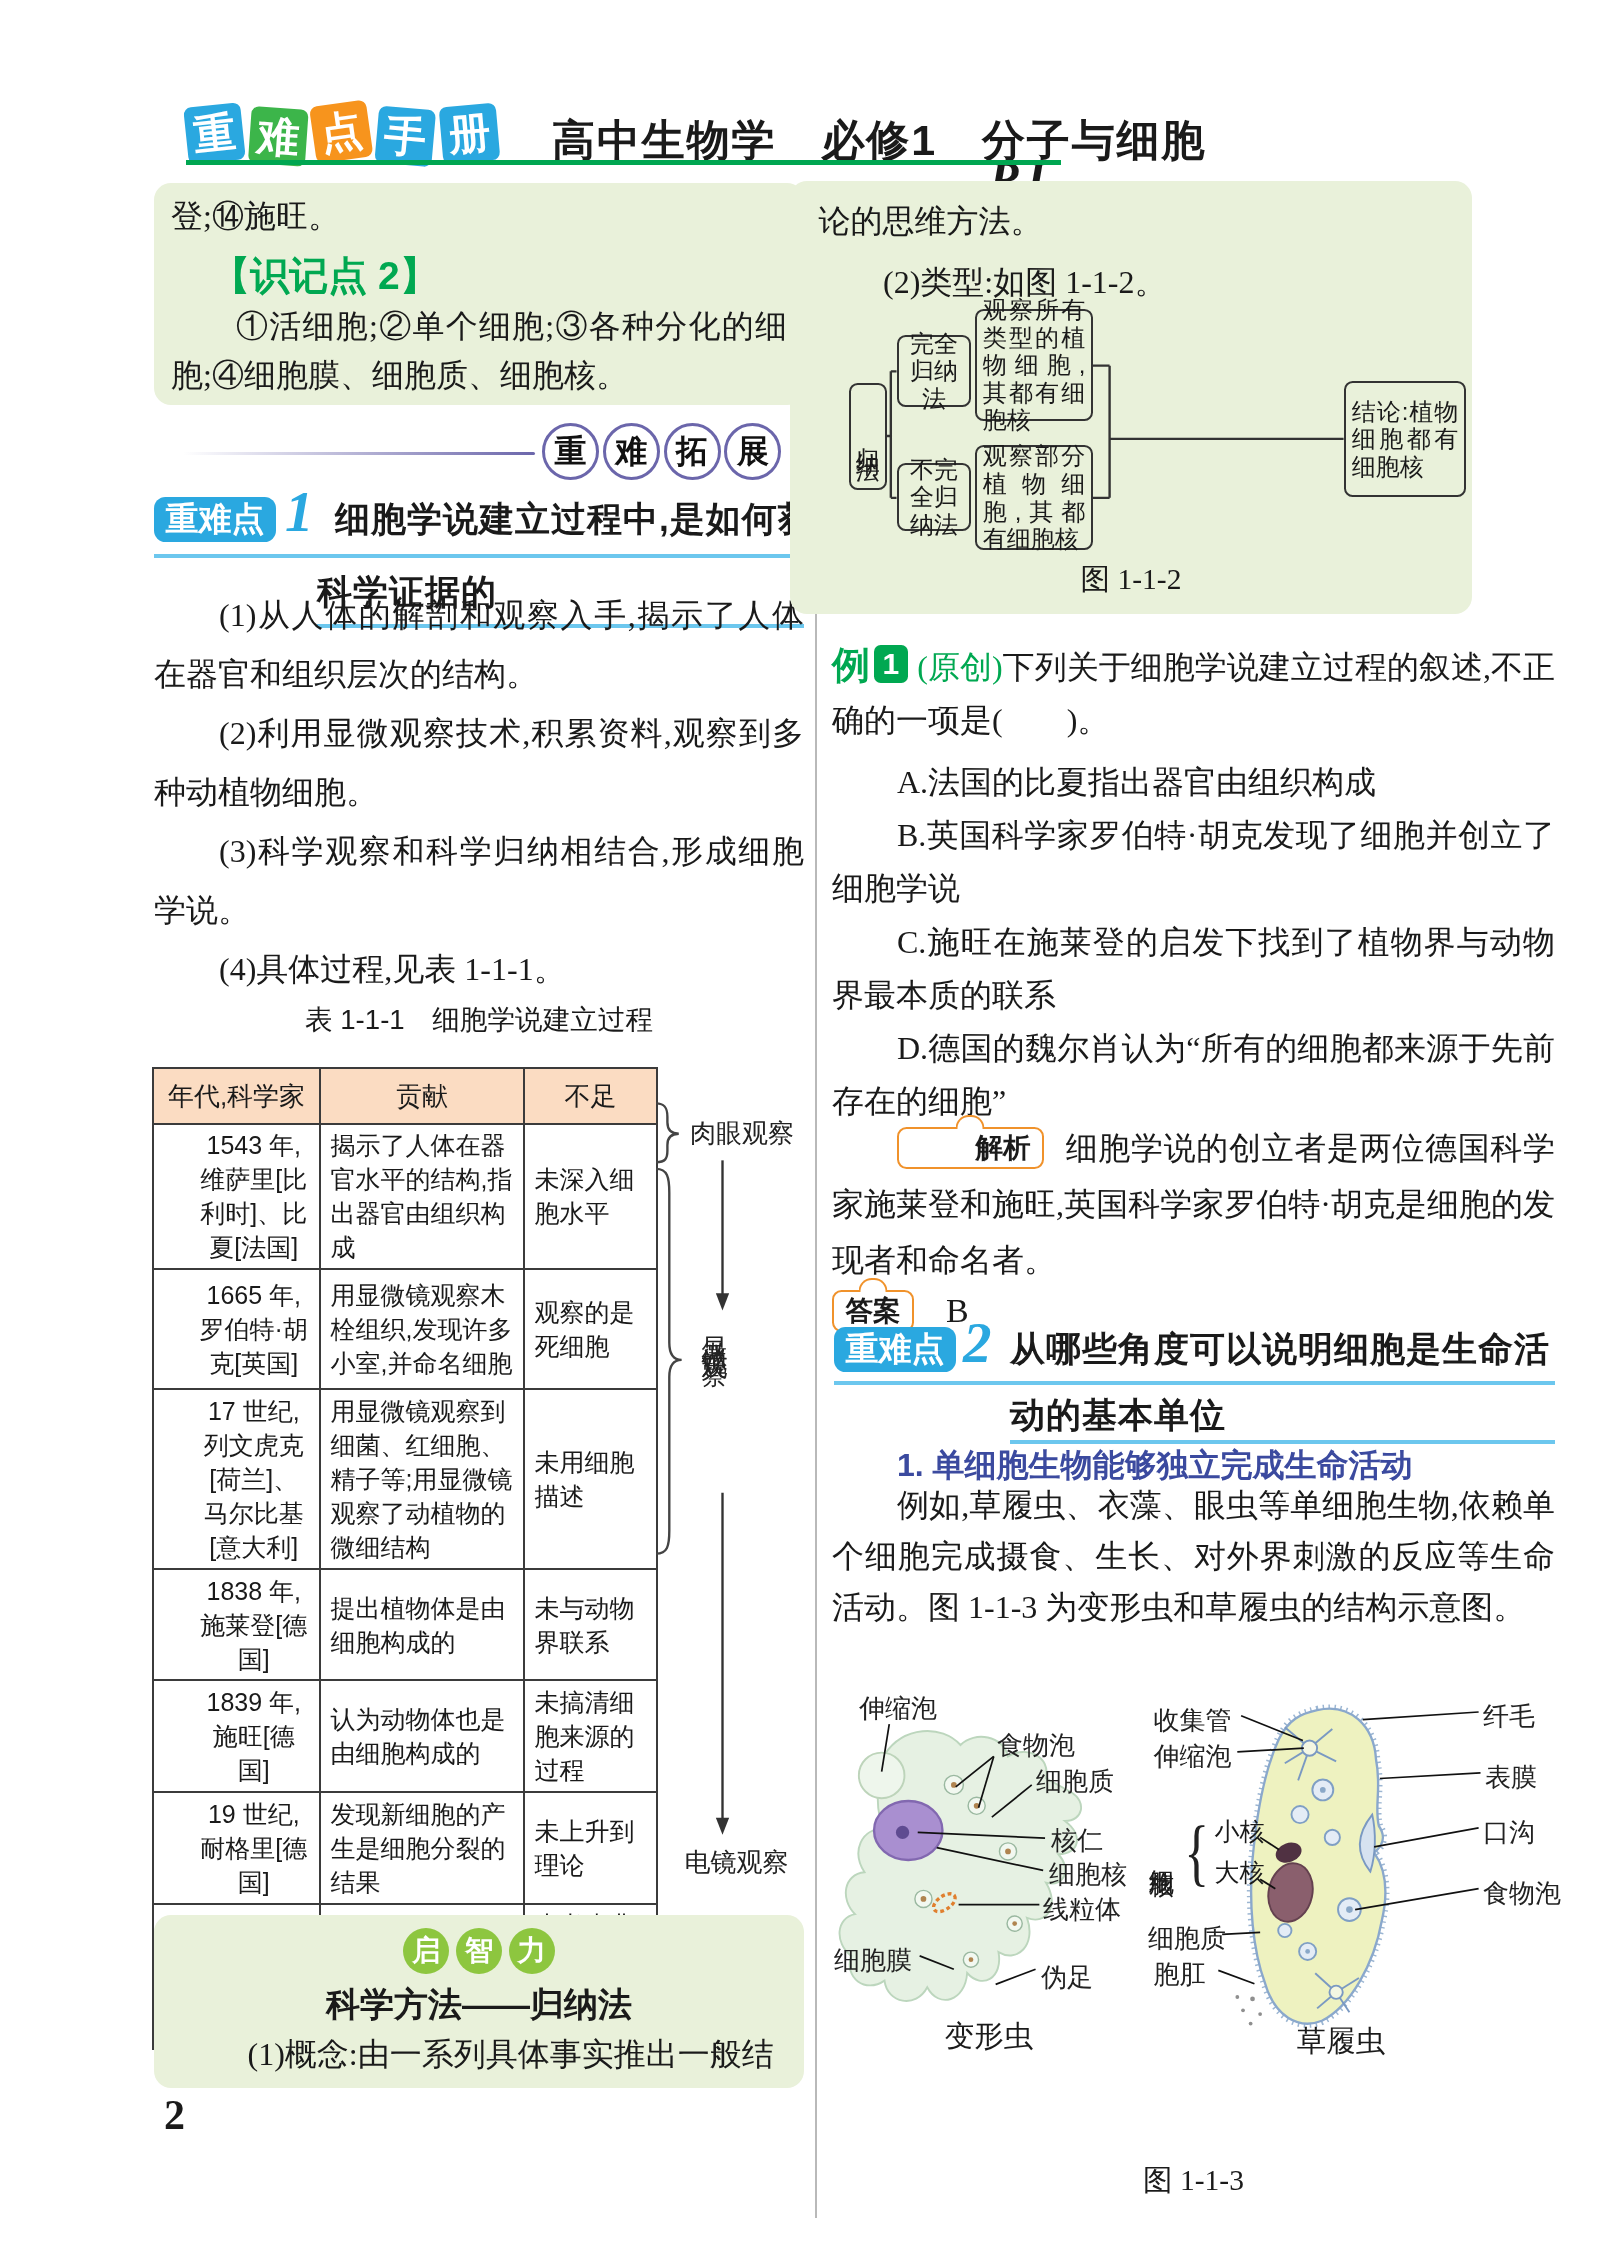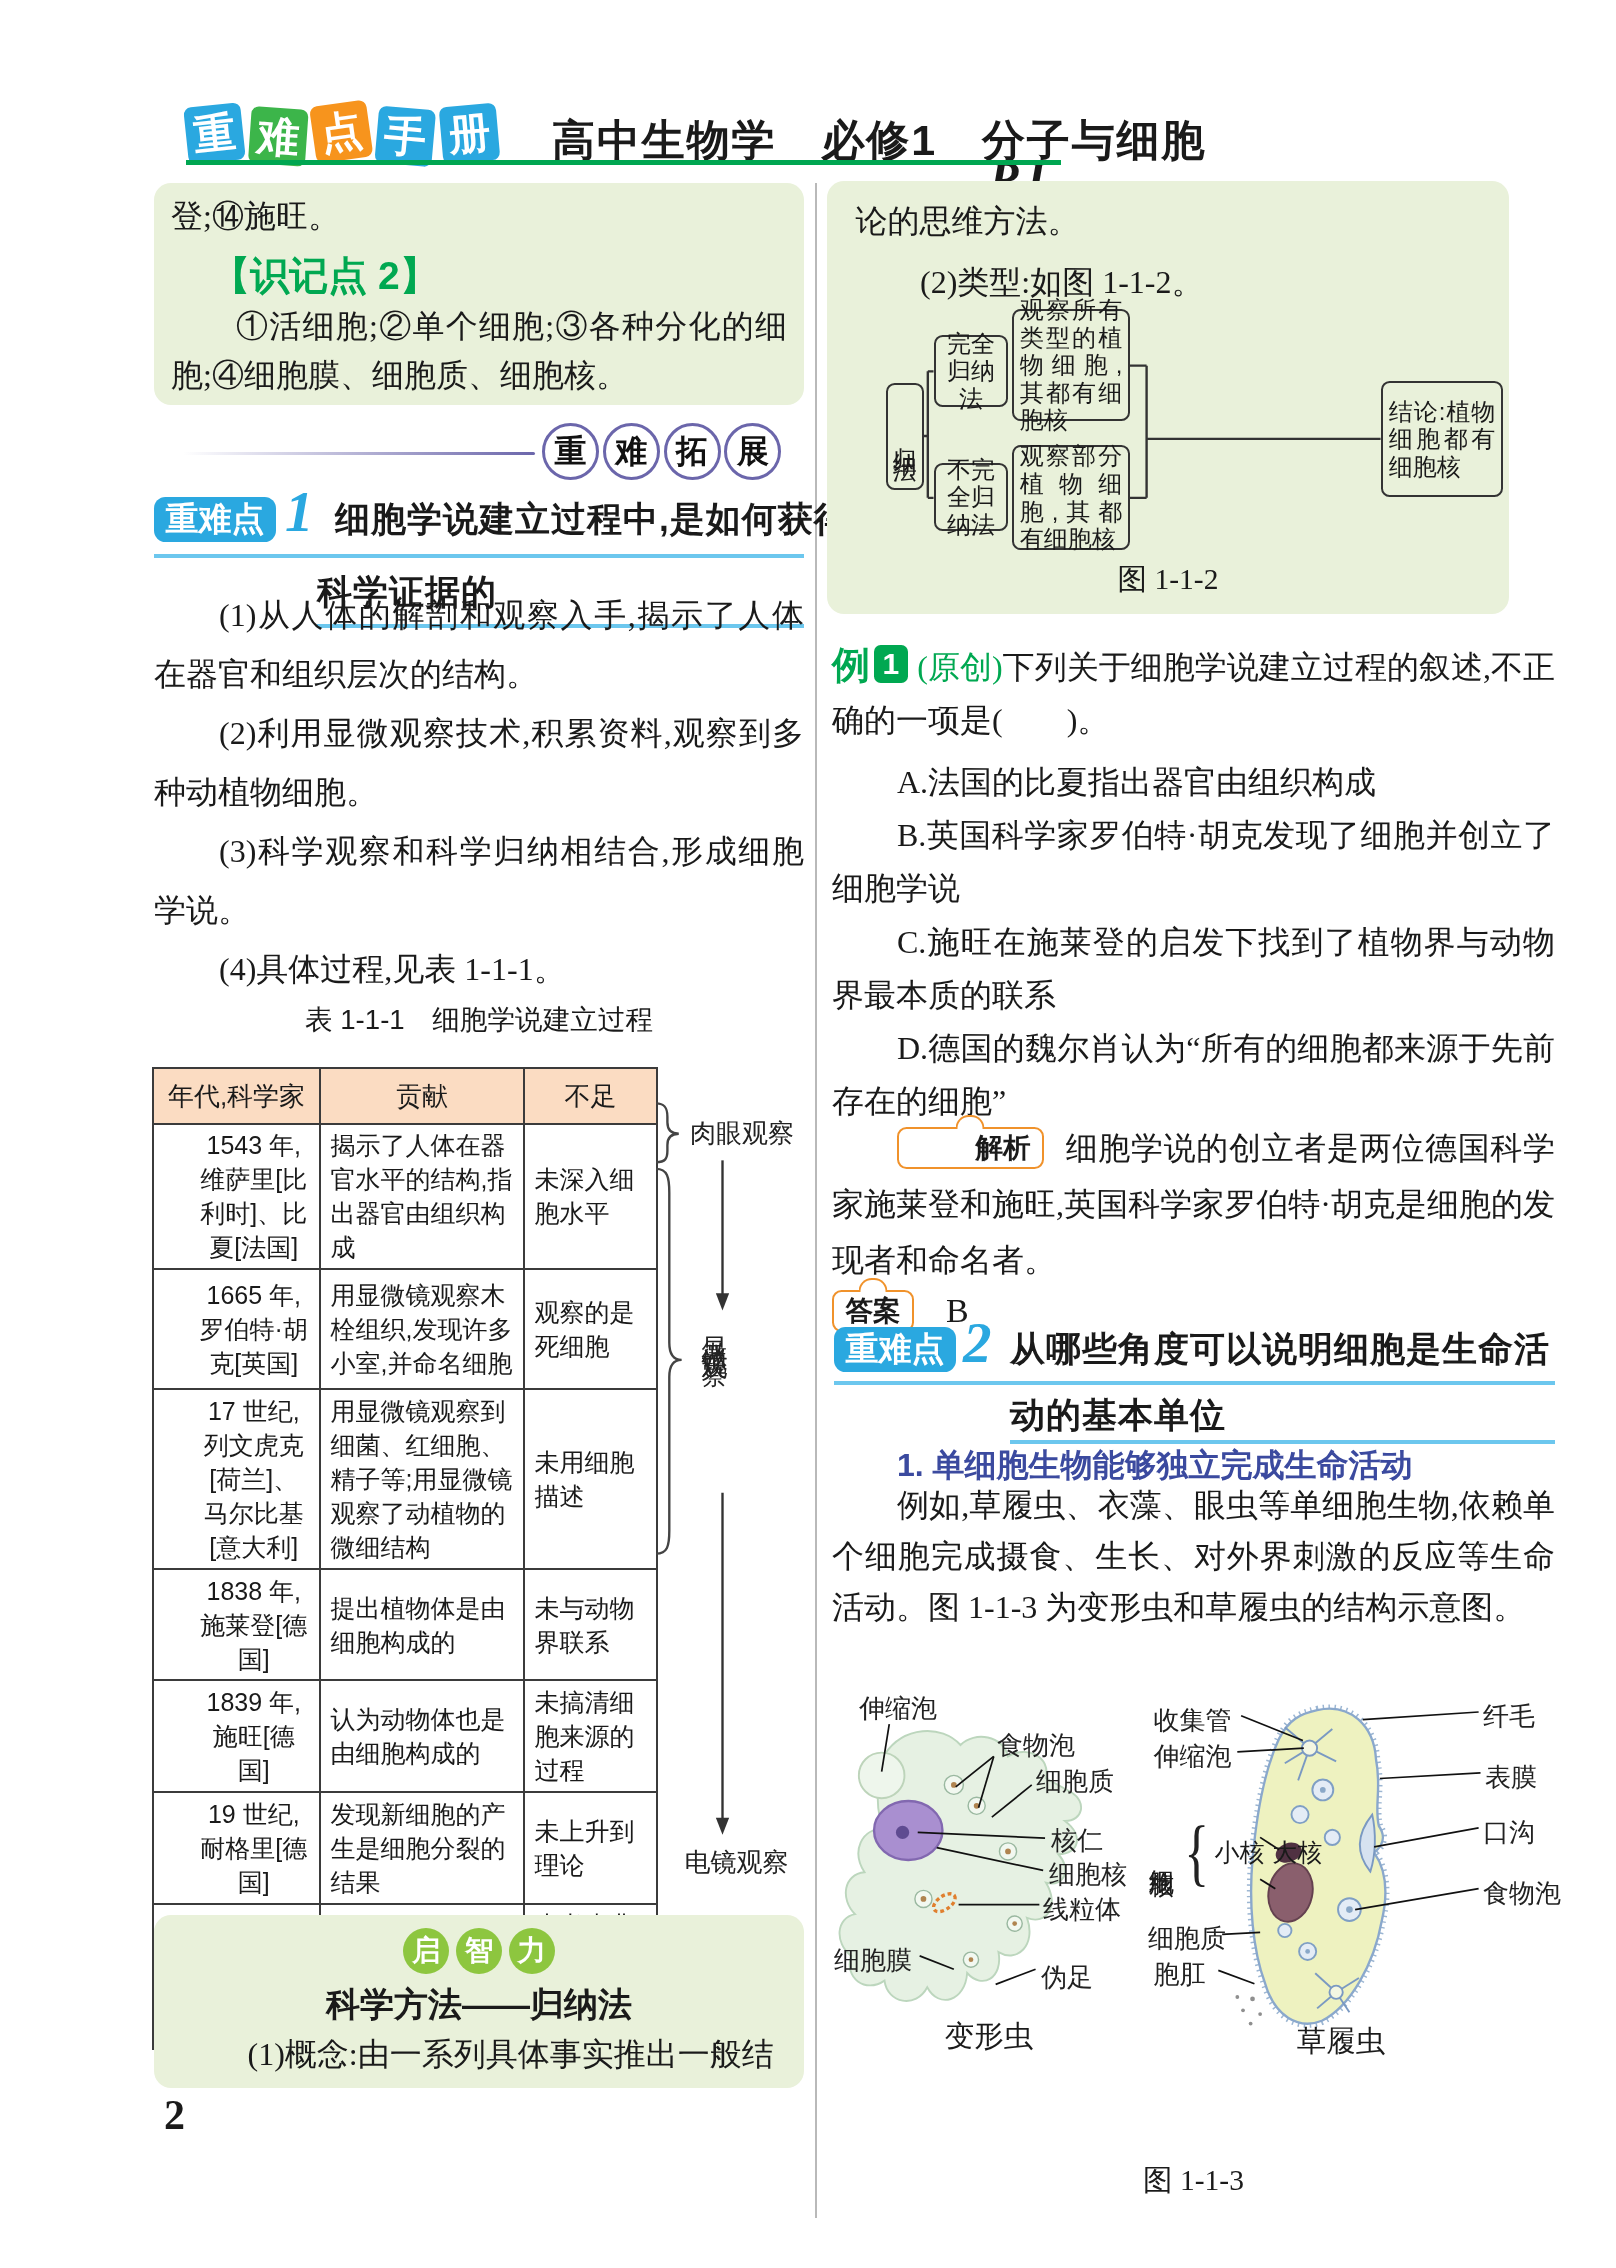--- a/index.html
+++ b/index.html
@@ -72,21 +72,21 @@
   .tip-badges{position:absolute;left:0;top:13.3px;width:650px;display:flex;justify-content:center;gap:6.7px;}
   .tip-badge{width:46px;height:46px;border-radius:50%;background:#8dc63f;color:#fff;font-weight:bold;
         font-size:28.5px;display:flex;align-items:center;justify-content:center;font-family:"Liberation Sans",sans-serif;}
   .tip-title{position:absolute;left:0;top:67px;width:650px;text-align:center;font-size:34px;font-weight:bold;
         font-family:"Liberation Sans",sans-serif;}
   .tip-body{position:absolute;left:28.5px;top:118px;width:593px;font-size:32px;text-indent:65px;}
 
   .page-number{left:164px;top:2091px;font-size:42px;font-weight:bold;}
 
   
-  .method-box{left:827px;top:181px;width:682px;height:433px;}
+  .method-box{left:790px;top:181px;width:682px;height:433px;}
   .mb-line1{position:absolute;left:28.5px;top:19px;font-size:32px;}
   .mb-line2{position:absolute;left:93px;top:80px;font-size:32px;}
   .flow-node{position:absolute;border:2.4px solid #333;border-radius:8.6px;background:transparent;
         font-family:"Liberation Sans",sans-serif;font-size:24px;line-height:27.6px;
         display:flex;align-items:center;justify-content:center;text-align:justify;box-sizing:border-box;padding:3.8px 5.7px;}
   .flow-vert{writing-mode:vertical-rl;letter-spacing:5.7px;padding:3.8px 1.9px;}
   .mb-caption{position:absolute;left:0;top:379px;width:682px;text-align:center;font-size:29.5px;}
 
   .ex-block{left:832px;top:639px;width:723px;font-size:32px;line-height:53px;text-align:justify;}
   .ex-zi{color:#00a851;font-weight:bold;font-size:38px;font-family:"Liberation Sans",sans-serif;}
@@ -108,21 +108,21 @@
         font-family:"Liberation Sans",sans-serif;}
   .body-para-right{left:832px;top:1480px;width:723px;font-size:32px;line-height:51px;text-align:justify;text-indent:65px;}
 
   
   .fig-label{position:absolute;font-family:"Liberation Sans",sans-serif;font-size:26px;color:#222;white-space:nowrap;}
   .fig-caption{position:absolute;font-size:29.5px;text-align:center;}
   .nuc-group{position:absolute;display:flex;align-items:center;}
   .nuc-vert{writing-mode:vertical-rl;font-family:"Liberation Sans",sans-serif;font-size:25px;letter-spacing:1.9px;}
   .nuc-brace{font-size:74px;font-weight:100;color:#222;line-height:74px;transform:scaleX(.7);
         font-family:"Liberation Serif",serif;}
-  .nuc-col{display:flex;gap:7.6px;font-family:"Liberation Sans",sans-serif;font-size:25px;}
+  .nuc-col{display:flex;flex-direction:column;gap:7.6px;font-family:"Liberation Sans",sans-serif;font-size:25px;}
   .fig3-caption{left:832px;top:2161px;width:723px;text-align:center;font-size:29.5px;}
 </style>
 </head>
 <body>
 
 <div class="page">
 
   <div class="abs logo">
     <div class="tile t-blue">重</div>
     <div class="tile t-green">难</div>

